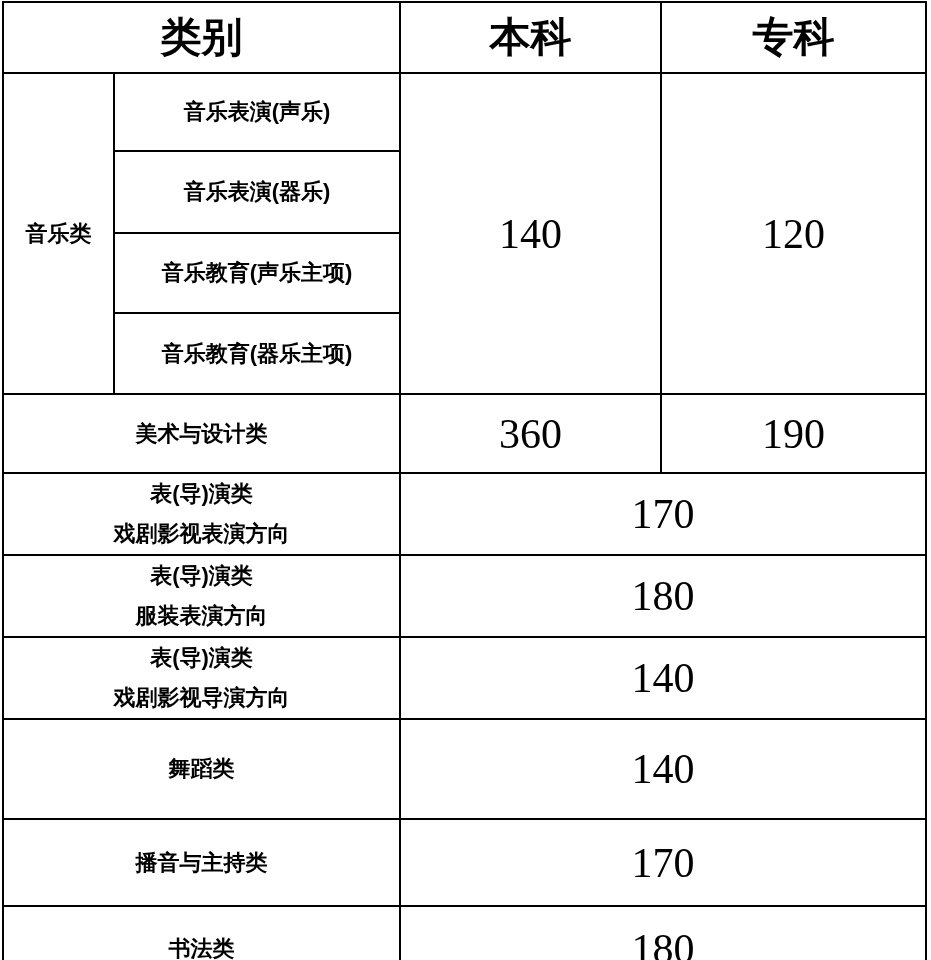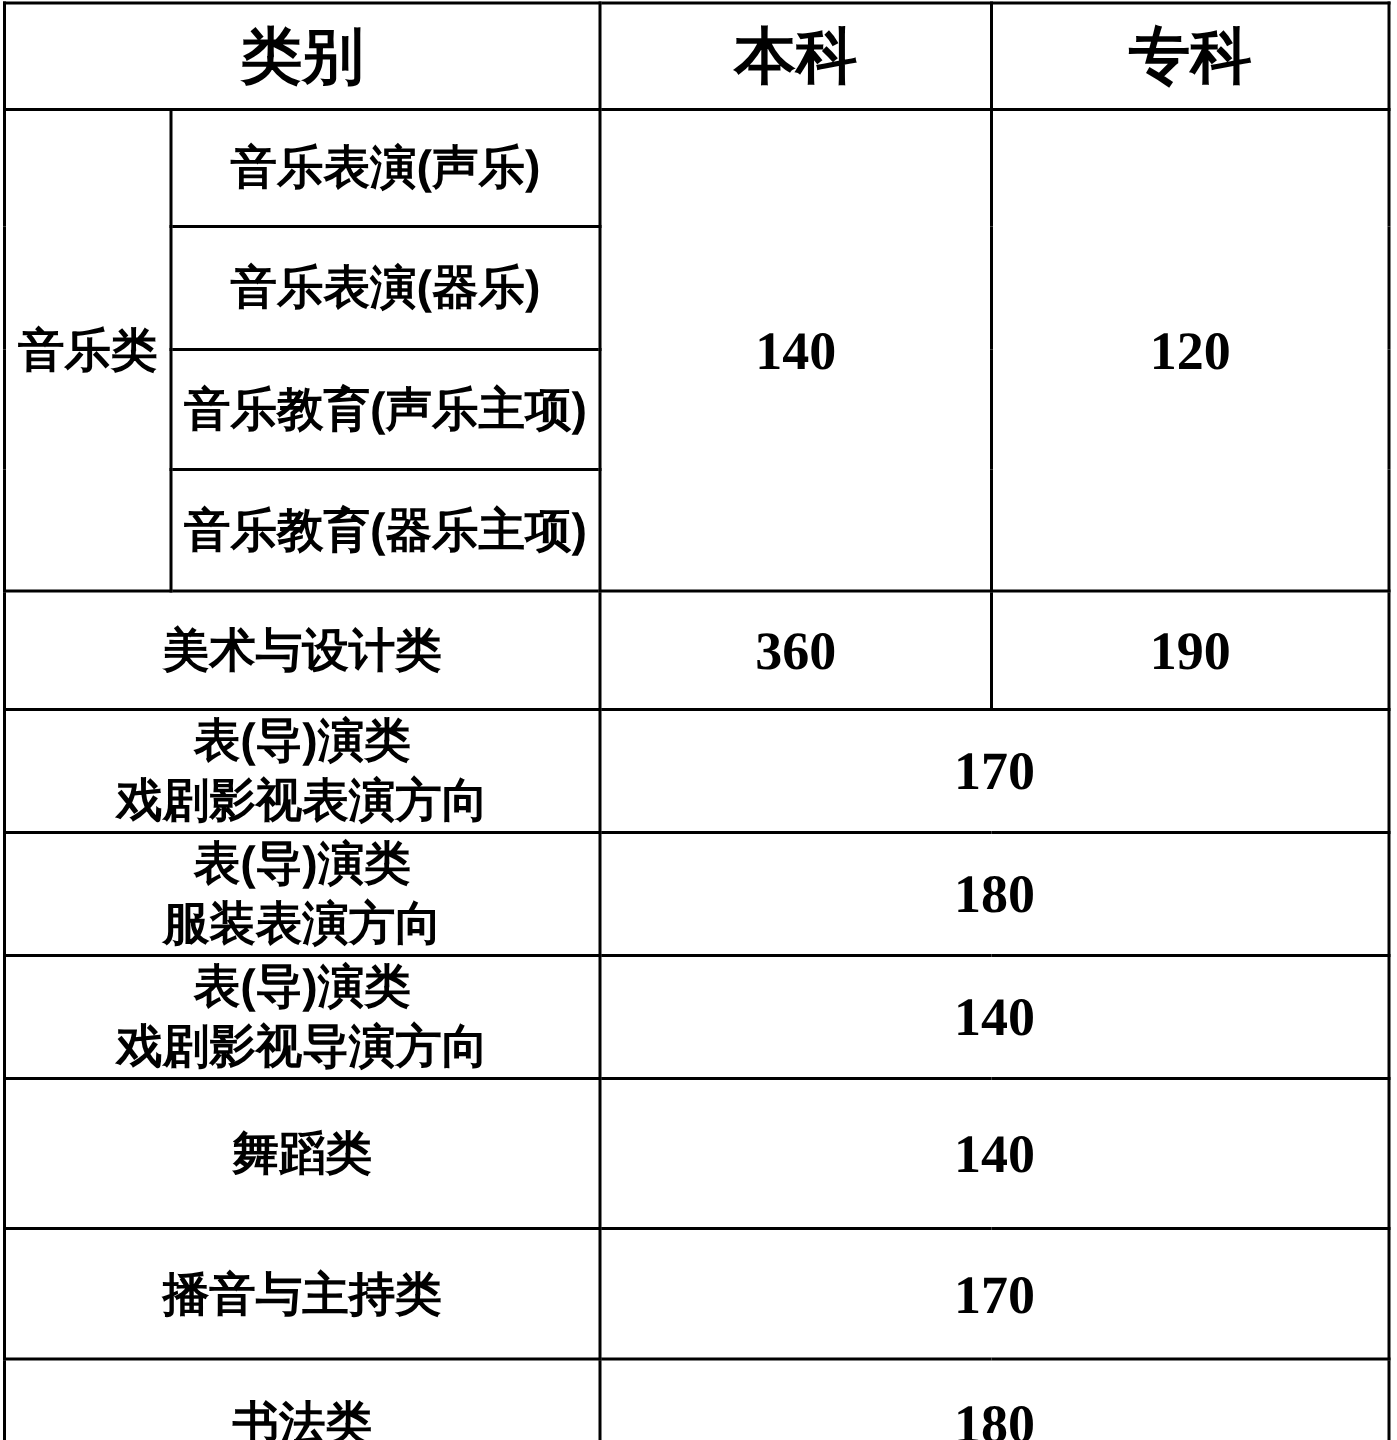--- a/index.html
+++ b/index.html
@@ -21,29 +21,29 @@
   table.score-table td {
     border: 2px solid #000000;
     text-align: center;
     vertical-align: middle;
     padding: 0;
     overflow: hidden;
   }
   .zh {
     font-family: "Liberation Sans", sans-serif;
     font-weight: 700;
-    font-size: 31px;
+    font-size: 22px;
   }
   .hdr {
     font-size: 41px;
   }
   .num {
     font-family: "Liberation Serif", serif;
-    font-weight: 700;
-    font-size: 36px;
+    font-weight: 400;
+    font-size: 42px;
   }
   .lbl-line {
     line-height: 40px;
   }
 </style>
 </head>
 <body>
 
 <table class="score-table">
   <colgroup>

